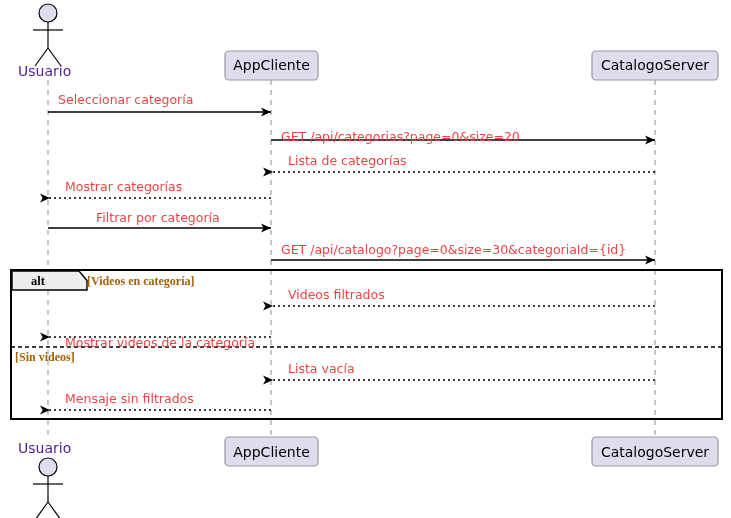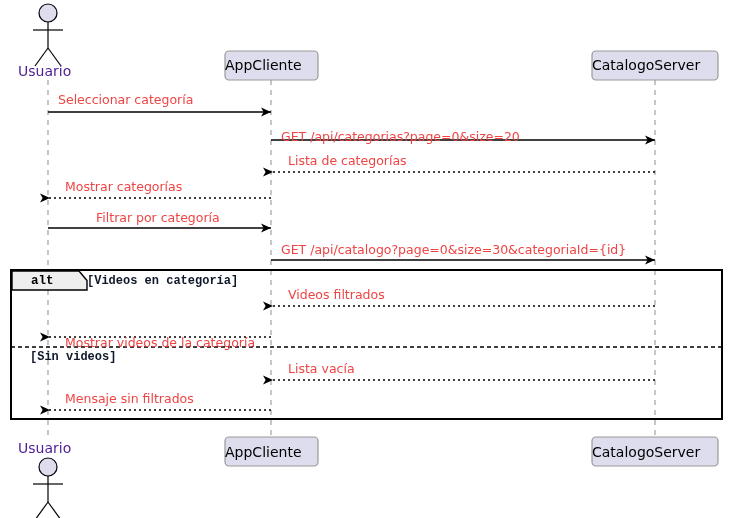--- a/index.html
+++ b/index.html
@@ -28,45 +28,45 @@
     color: #ef4444;
     white-space: nowrap;
     line-height: 13px;
   }
   .participant-label {
     position: absolute;
     font-family: "DejaVu Sans", sans-serif;
     font-size: 14px;
     color: #000000;
     white-space: nowrap;
-    text-align: left;
+    text-align: center;
     line-height: 16px;
   }
   .actor-label {
     position: absolute;
     font-family: "DejaVu Sans", sans-serif;
     font-size: 14px;
     color: #4c1d95;
     white-space: nowrap;
     line-height: 16px;
   }
   .frag-op {
     position: absolute;
-    font-family: Liberation Mono, monospace;
+    font-family: Liberation Serif, serif;
     font-size: 12.5px;
     font-weight: bold;
     color: #000000;
     white-space: nowrap;
   }
   .frag-guard {
     position: absolute;
-    font-family: Liberation Mono, monospace;
+    font-family: Liberation Serif, serif;
     font-size: 12px;
     font-weight: bold;
-    color: #0f172a;
+    color: #a16207;
     white-space: nowrap;
   }
 </style>
 </head>
 <body>
 
 <div id="diagram">
   <svg id="svg-layer" width="731" height="518" viewBox="0 0 731 518" style="position:absolute;left:0;top:0;">
       <defs>
         <marker id="arrR" markerWidth="12" markerHeight="12" refX="10" refY="5" orient="auto" markerUnits="userSpaceOnUse">
@@ -123,21 +123,21 @@
   <div class="participant-label" id="p-cat-top" style="left:592px; top:57px; width:126px;">CatalogoServer</div>
 
   <div class="participant-label" id="p-app-bot" style="left:225px; top:444px; width:93px;">AppCliente</div>
 
   <div class="participant-label" id="p-cat-bot" style="left:592px; top:444px; width:126px;">CatalogoServer</div>
 
   <div class="frag-op" id="frag-op-label" style="left:31px; top:274px;">alt</div>
 
   <div class="frag-guard" id="guard-0" style="left:87px; top:274px;">[Videos en categoría]</div>
 
-  <div class="frag-guard" id="guard-1" style="left:15px; top:350px;margin-left:15px;">[Sin videos]</div>
+  <div class="frag-guard" id="guard-1" style="left:15px; top:350px;">[Sin videos]</div>
 
   <div id="message-labels">
       <div class="msg-label" style="left: 58px; top: 93px;">Seleccionar categoría</div>
       <div class="msg-label" style="left: 281px; top: 122px; margin-top: 8px;">GET /api/categorias?page=0&amp;size=20</div>
       <div class="msg-label" style="left: 288px; top: 154px;">Lista de categorías</div>
       <div class="msg-label" style="left: 65px; top: 180px;">Mostrar categorías</div>
       <div class="msg-label" style="left: 58px; top: 211px; margin-left: 38px;">Filtrar por categoría</div>
       <div class="msg-label" style="left: 281px; top: 243px;">GET /api/catalogo?page=0&amp;size=30&amp;categoriaId={id}</div>
       <div class="msg-label" style="left: 288px; top: 288px;">Videos filtrados</div>
       <div class="msg-label" style="left: 65px; top: 319px; margin-top: 17px;">Mostrar videos de la categoría</div>

